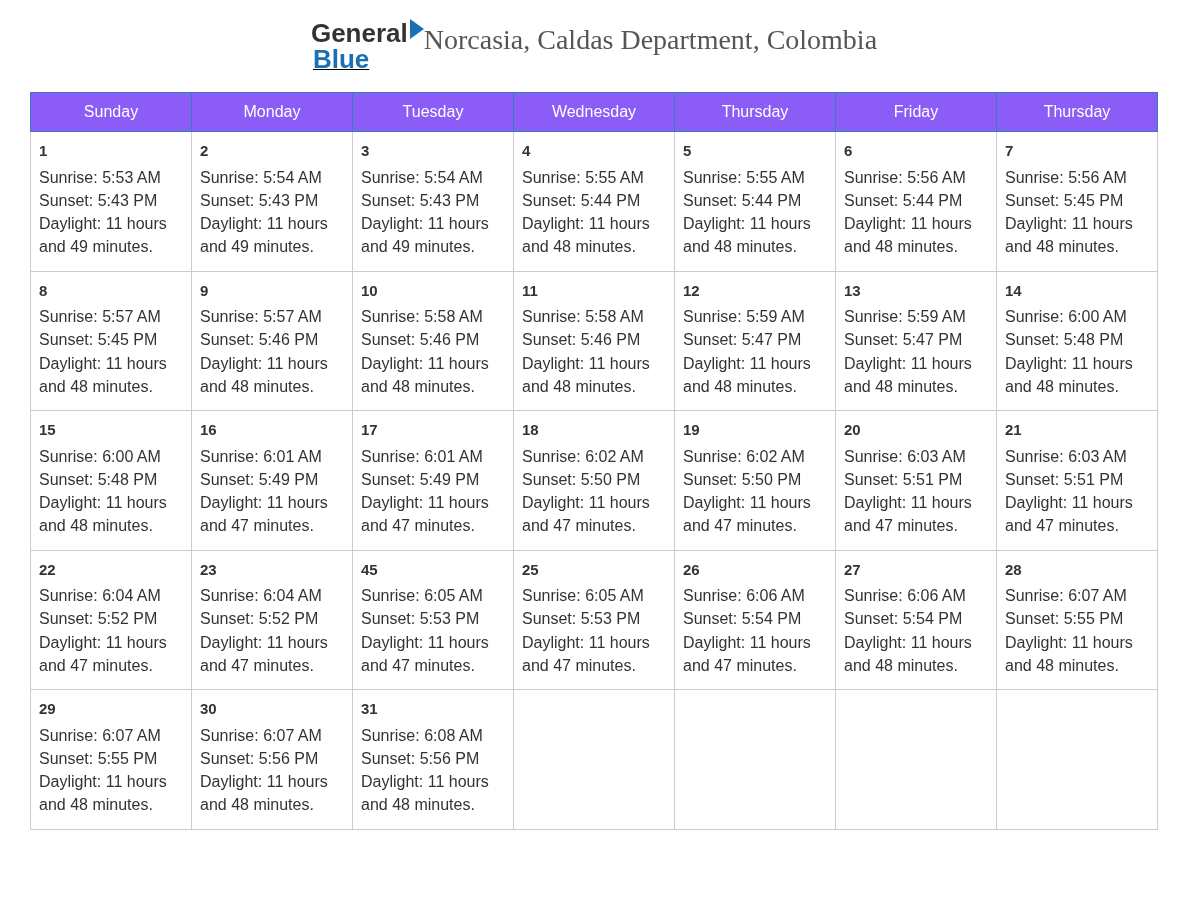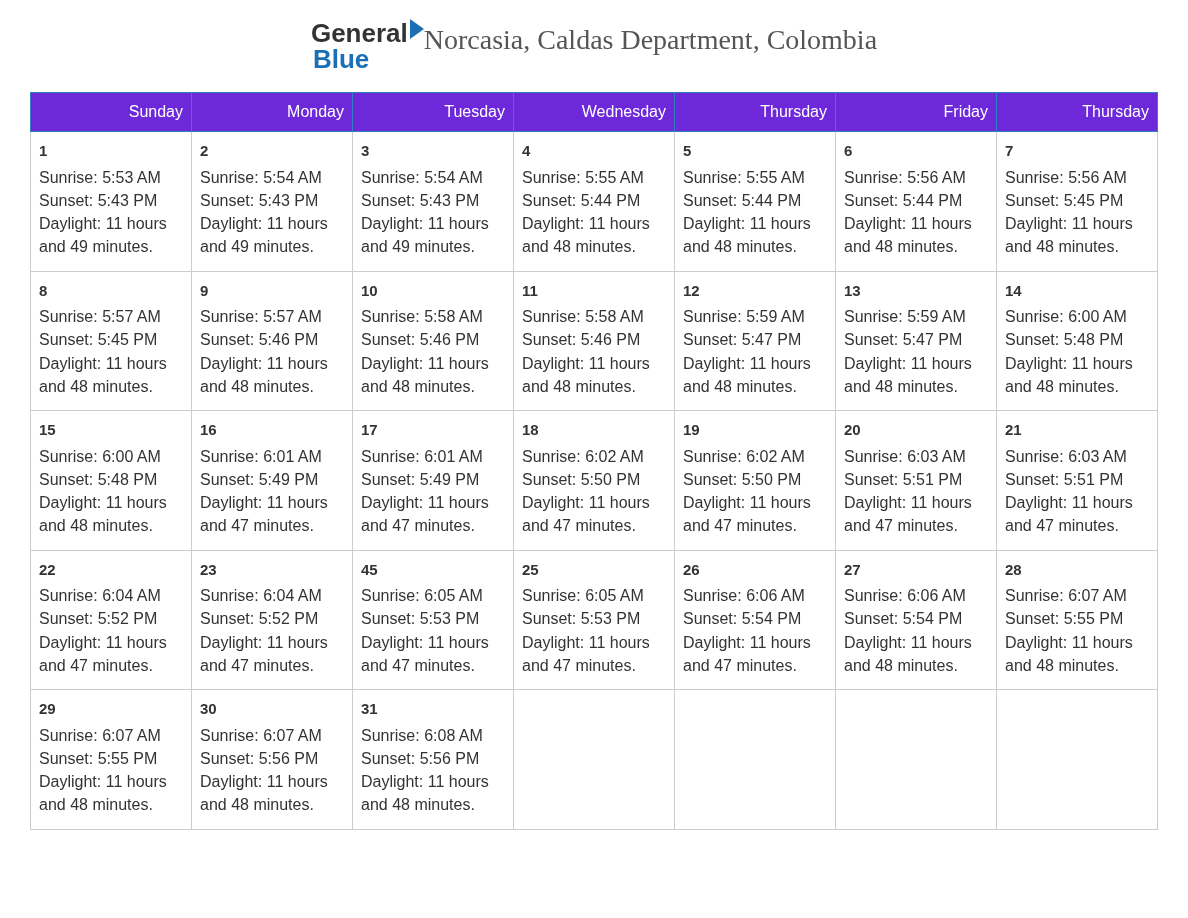--- a/index.html
+++ b/index.html
@@ -49,24 +49,24 @@
       color: #555;
       margin-top: 4px;
       font-family: Liberation Serif, serif;
     }
     table {
       width: 100%;
       border-collapse: collapse;
       font-size: 13.5px;
     }
     thead tr th {
-      background-color: #6d28d9;
+      background-color: #8b5cf6;
       color: #fff;
       padding: 10px 8px;
-      text-align: right;
+      text-align: center;
       font-size: 16px;
       font-weight: normal;
       border: 1px solid #2e7ec1;
     }
     tbody tr td {
       vertical-align: top;
       padding: 8px 8px 12px 8px;
       border: 1px solid #ccc;
       width: 14.28%;
       line-height: 1.45;
@@ -92,20 +92,21 @@
       display: flex;
       flex-direction: column;
       line-height: 1;
     }
     .logo-row1 {
       display: flex;
       align-items: center;
     }
     .logo-row2 {
       margin-left: 2px;
+      text-decoration: underline;
     }
   </style>
 </head>
 <body>
 
 <div class="header">
   <div class="logo-container">
     <div class="logo-row1">
       <span class="logo-text-general">General</span>
       <div class="logo-arrow"></div>

